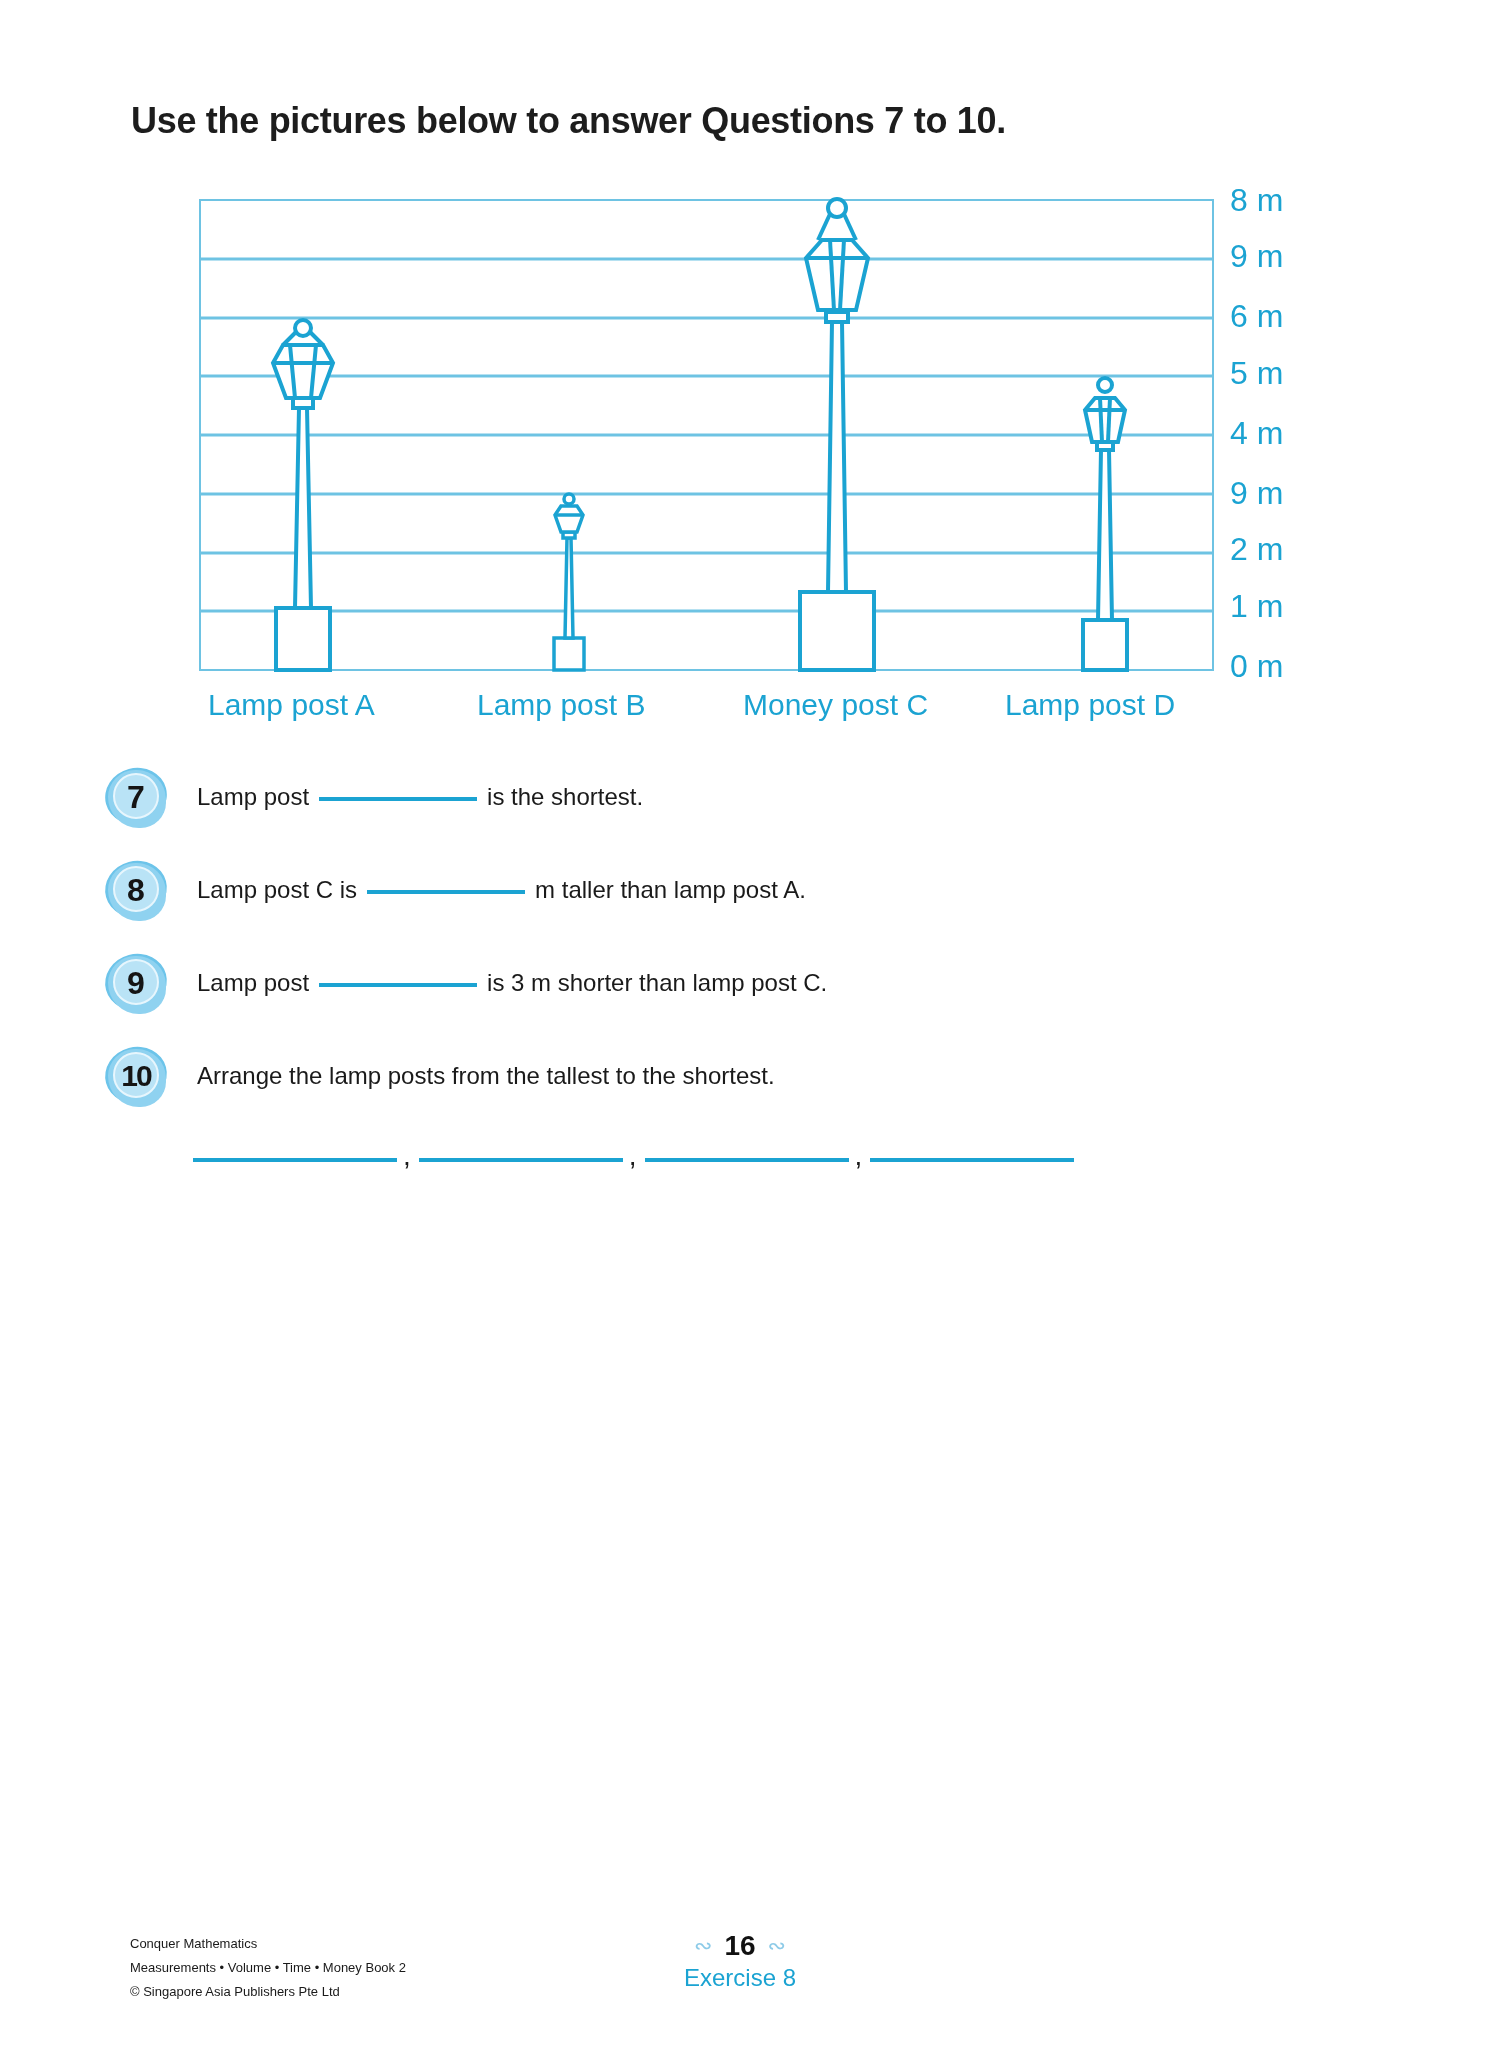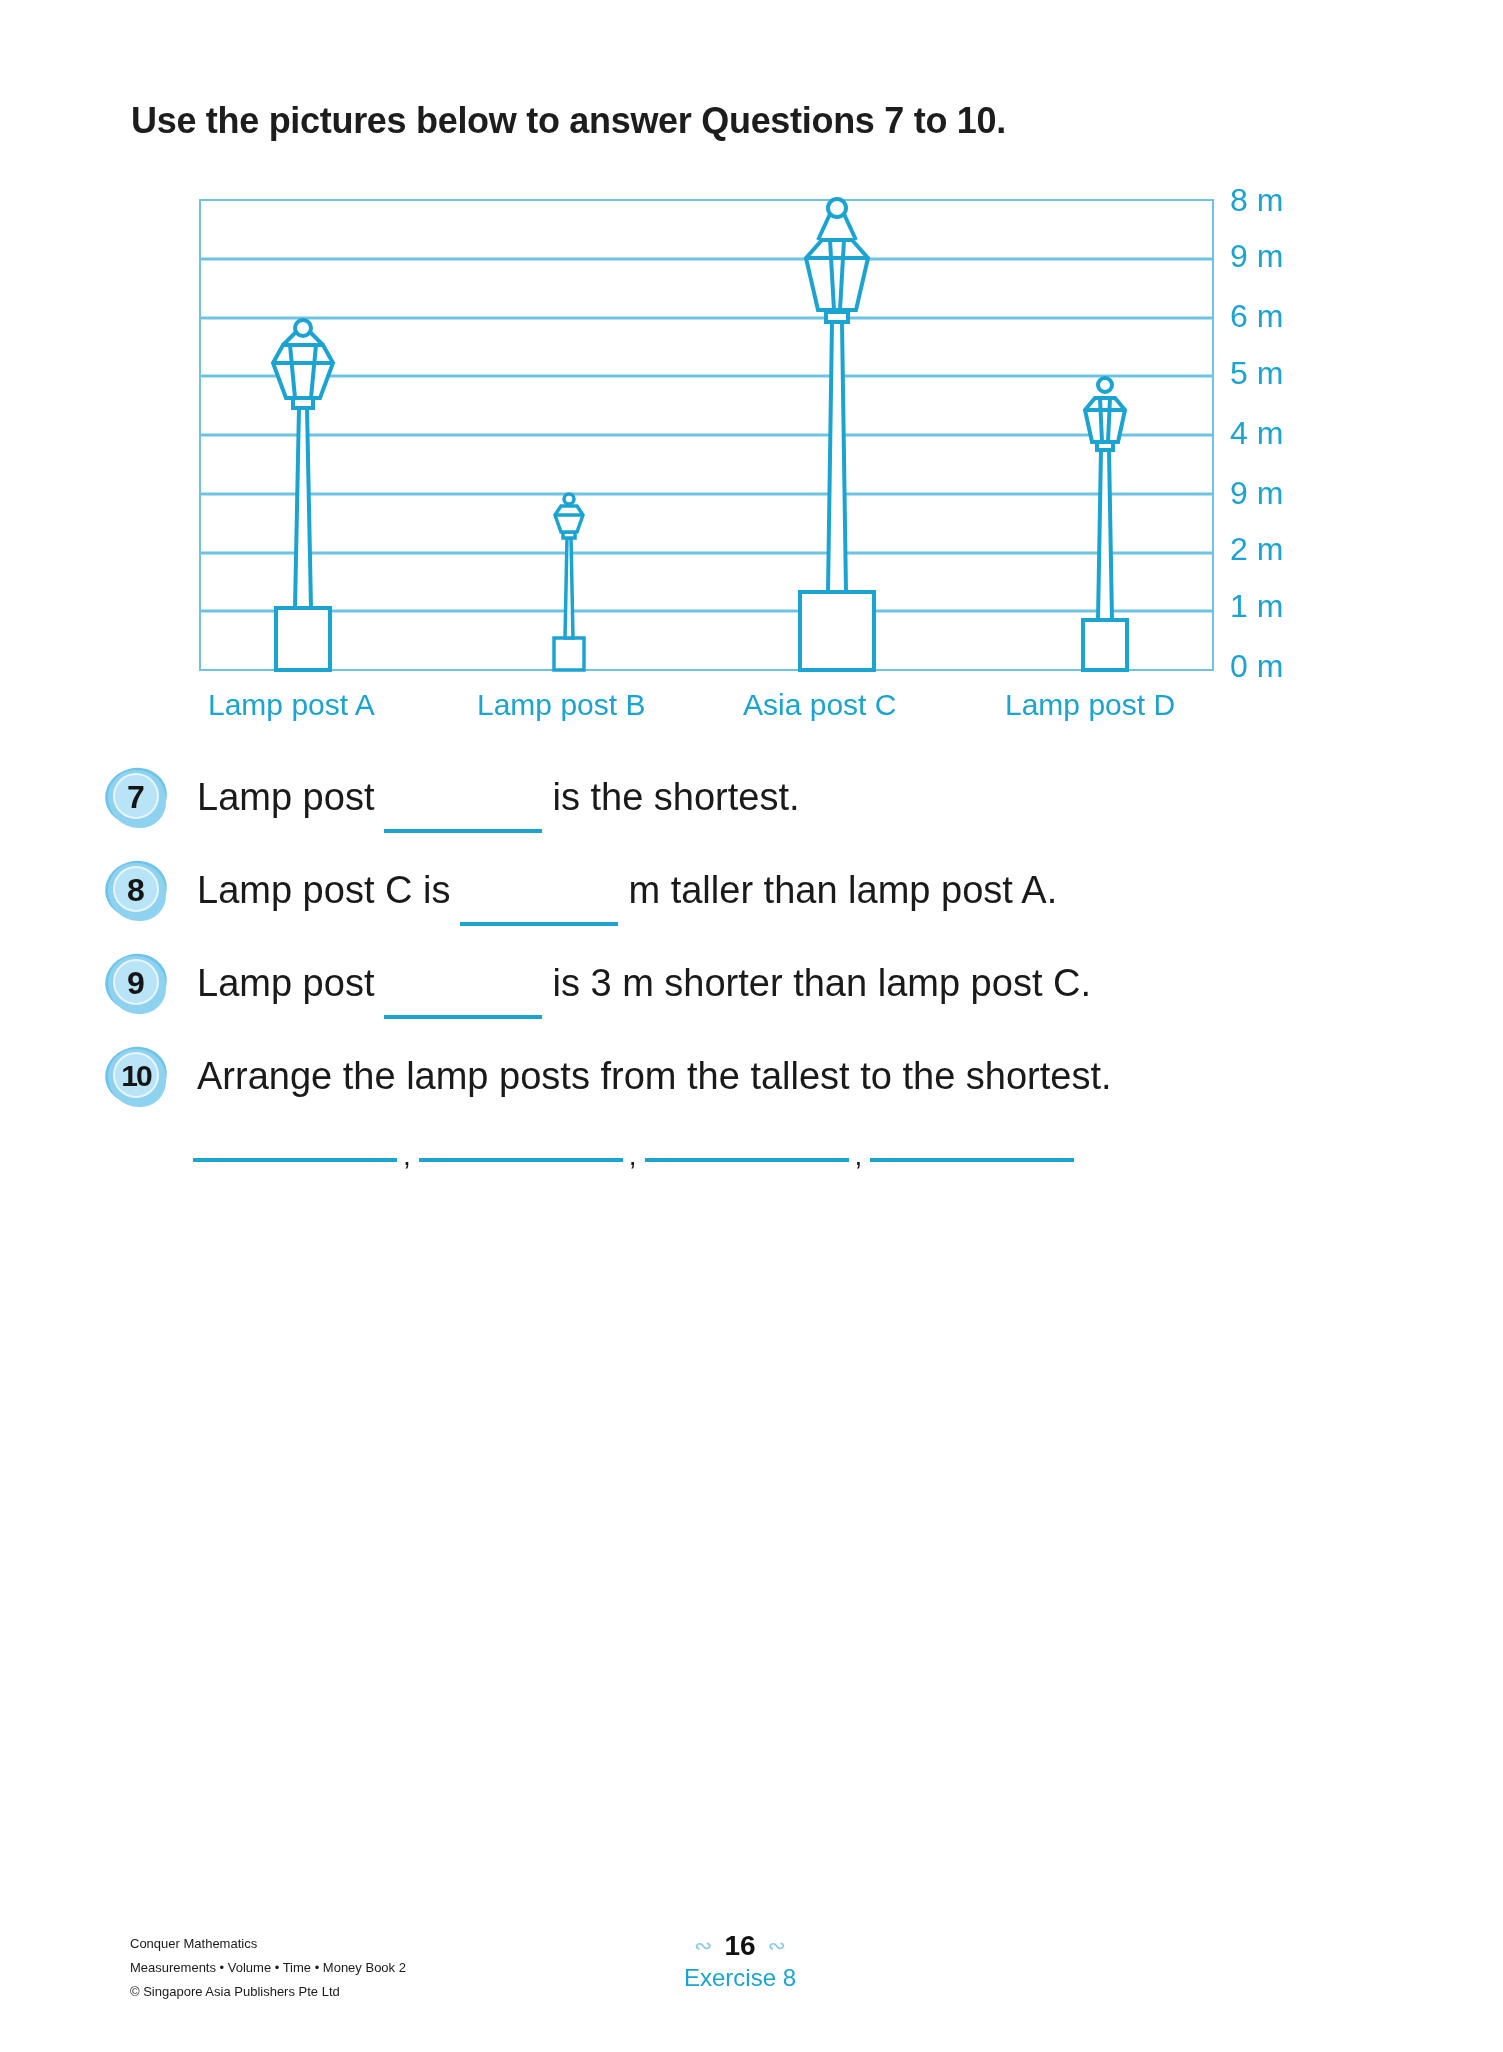--- a/index.html
+++ b/index.html
@@ -13,21 +13,21 @@
   .q { position:absolute; left:105px; height:70px; display:flex; align-items:center; }
   .q-badge { position:relative; width:62px; height:62px; margin-right:30px; flex:none; }
   .q-badge .blob1 { position:absolute; left:0; top:2px; width:62px; height:56px; border-radius:50%;
                     background:#6cc4ea; transform:rotate(-15deg); }
   .q-badge .blob2 { position:absolute; left:3px; top:4px; width:58px; height:58px; border-radius:48% 52% 45% 55%;
                     background:#8fd2f0; }
   .q-badge .inner { position:absolute; left:8px; top:7px; width:46px; height:46px; border-radius:50%;
                     background:#b9e3f6; border:2px solid #e7f6fd; box-sizing:border-box; }
   .q-badge .num { position:absolute; left:0; top:0; width:62px; height:62px; display:flex;
                   align-items:center; justify-content:center; font-size:32px; font-weight:bold; color:#151515; }
-  .q-text { font-size:38px; color:#1a1a1a; white-space:nowrap; display:flex; align-items:flex-end; }
+  .q-text { font-size:24px; color:#1a1a1a; white-space:nowrap; display:flex; align-items:flex-start; }
   .blank { display:inline-block; height:4px; background:#1ba3d2; margin:0 10px; position:relative; top:14px; }
   .blanks-row { position:absolute; left:193px; top:1130px; display:flex; align-items:flex-end; }
   .blanks-row .blank { top:0; margin:0; width:204px; }
   .comma { font-size:28px; color:#1a1a1a; margin:0 8px 0 6px; position:relative; top:10px; }
   .footer-left { position:absolute; left:130px; top:1932px; font-size:13px; line-height:24px; color:#1a1a1a; }
   .footer-center { position:absolute; left:680px; top:1930px; width:120px; text-align:center; }
   .page-num-row { display:flex; align-items:center; justify-content:center; gap:12px; }
   .page-num { font-size:28px; font-weight:bold; color:#111; }
   .flourish { font-size:22px; color:#8dcbe8; }
   .exercise { font-size:24px; color:#1ba3d2; margin-top:2px; }
@@ -101,21 +101,21 @@
 <div class="ylabel" style="top:298px;">6 m</div>
 <div class="ylabel" style="top:355px;text-align:center;">5 m</div>
 <div class="ylabel" style="top:415px;">4 m</div>
 <div class="ylabel" style="top:475px;">9 m</div>
 <div class="ylabel" style="top:531px;">2 m</div>
 <div class="ylabel" style="top:588px;">1 m</div>
 <div class="ylabel" style="top:648px;">0 m</div>
 
 <div class="xlabel" style="left:208px;">Lamp post A</div>
 <div class="xlabel" style="left:477px;">Lamp post B</div>
-<div class="xlabel" style="left:743px;">Asia post C</div>
+<div class="xlabel" style="left:743px;">Money post C</div>
 <div class="xlabel" style="left:1005px;">Lamp post D</div>
 
 <div class="q" style="top:762px;">
   <div class="q-badge">
     <div class="blob1"></div>
       <div class="blob2"></div>
       <div class="inner"></div>
     <div class="num">7</div>
   </div>
   <div class="q-text">

